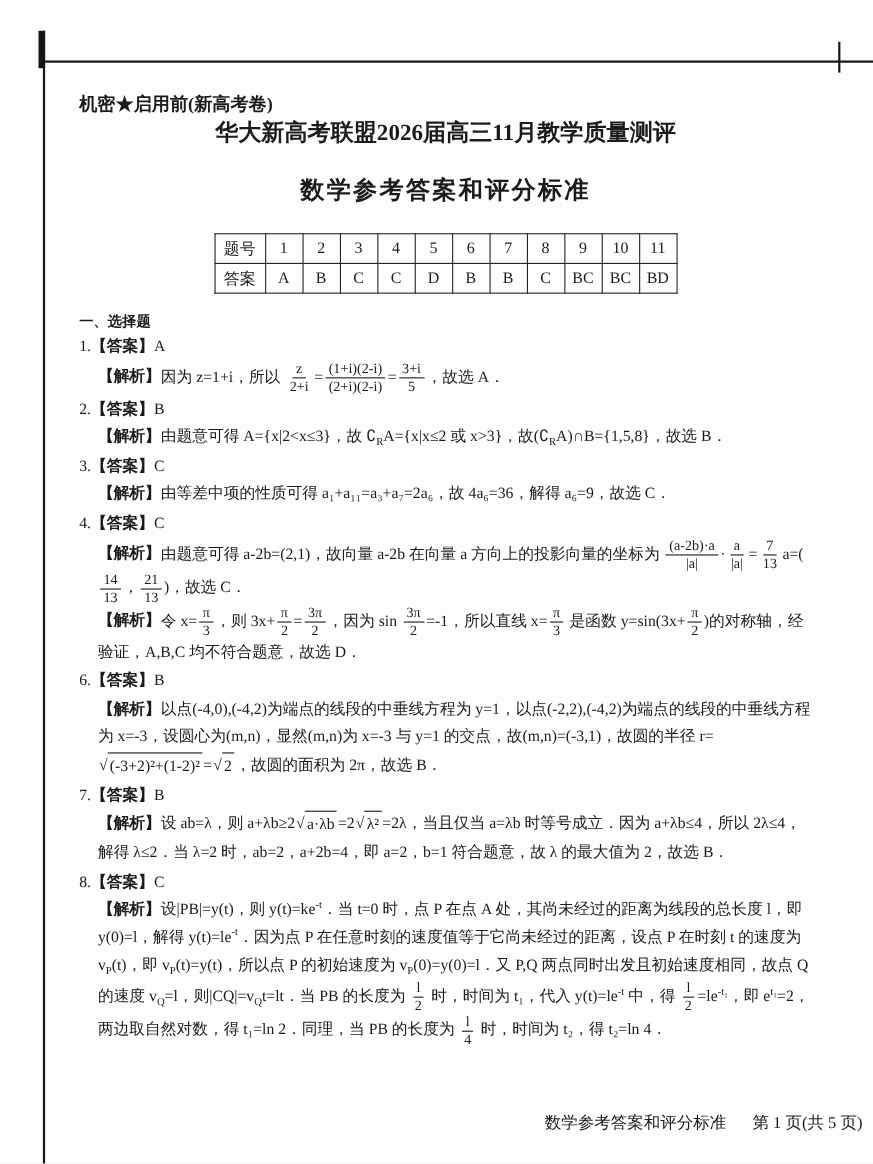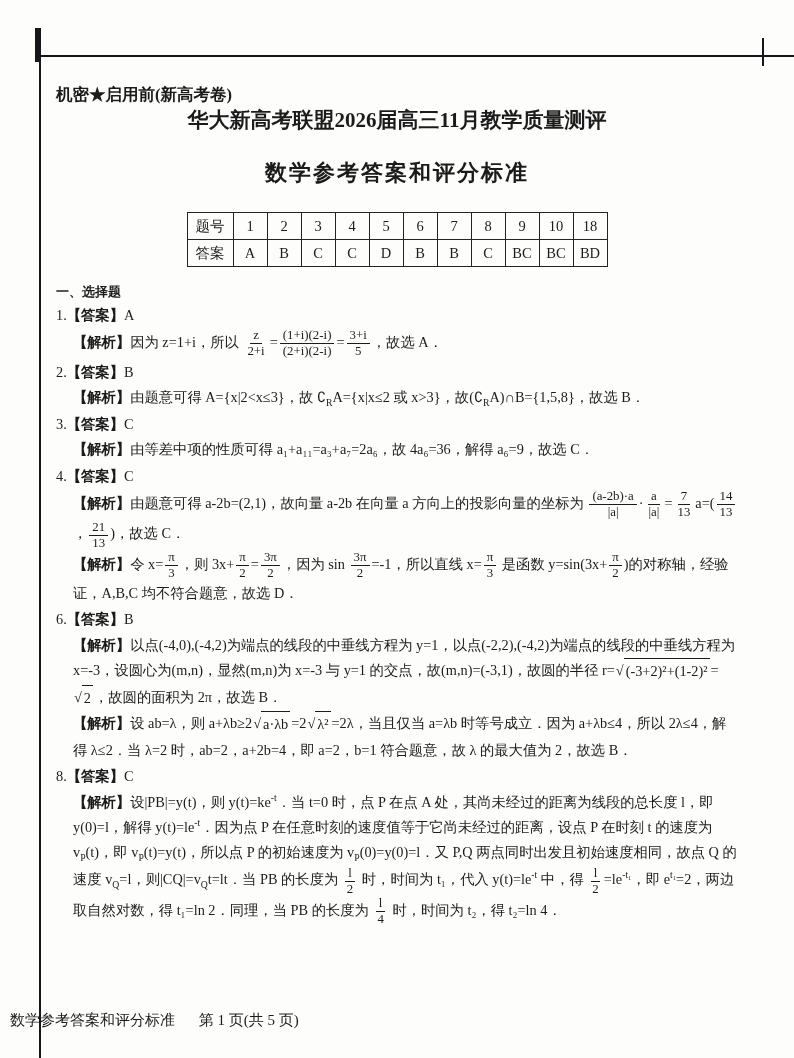--- a/index.html
+++ b/index.html
@@ -4,39 +4,39 @@
 <style>
   *{margin:0;padding:0;box-sizing:border-box}
   html,body{background:#e9e9e9}
   body{font-family:"Liberation Serif","DejaVu Serif",serif;color:#1b1b1b}
   .sheet{position:relative;width:794px;height:1058px;margin:0 auto;background:#fdfdfc;overflow:hidden}
   
   .frame-left{position:absolute;left:39px;top:28px;bottom:0;width:2px;background:#15151a}
   .frame-corner{position:absolute;left:35px;top:28px;width:6px;height:34px;background:#15151a}
   .frame-top{position:absolute;left:39px;right:0;top:55px;height:2px;background:#15151a}
   .frame-tick{position:absolute;right:30px;top:38px;width:2px;height:28px;background:#15151a}
-  .content{position:absolute;left:56px;right:56px;top:84px}
+  .content{position:absolute;left:72px;right:56px;top:84px}
   .classification{font-weight:bold;font-size:16.5px}
   .title{text-align:center;font-size:21px;font-weight:bold;margin-top:0}
   .subtitle{text-align:center;font-size:22px;font-weight:bold;margin-top:24px;letter-spacing:2px}
   table.answers{border-collapse:collapse;margin:24px auto 16px}
   table.answers th,table.answers td{border:1.6px solid #242424;min-width:34px;height:27px;text-align:center;font-size:14.5px;font-weight:normal;padding:0 5px}
   table.answers th{min-width:46px}
   .section-title{font-weight:bold;font-size:13px;margin:4px 0 2px}
   .problem{font-size:14.3px;line-height:1.78}
   .ans-line{margin-top:1px}
   .lbl{font-weight:bold}
   .sol{margin-left:17px}
   sub,sup{font-size:.68em;line-height:0}
   .frac{display:inline-flex;flex-direction:column;align-items:center;vertical-align:middle;margin:0 2px;font-size:.9em;line-height:1.15}
   .frac .num{border-bottom:1px solid #1b1b1b;padding:0 3px}
   .frac .den{padding:0 3px}
   .sqrt{display:inline-flex;align-items:flex-start;margin:0 1px}
   .sqrt .rad{border-top:1px solid #1b1b1b;padding:0 2px}
-  .footer{position:absolute;left:0;right:0;bottom:28px;text-align:left;font-size:15px}
+  .footer{position:absolute;left:0;right:0;bottom:28px;text-align:right;font-size:15px}
   .footer span{margin:0 10px}
 </style>
 </head>
 <body>
 
 <div class="sheet">
   <div class="frame-corner"></div>
   <div class="frame-left"></div>
   <div class="frame-top"></div>
   <div class="frame-tick"></div>
@@ -53,21 +53,21 @@
       <td>1</td>
             <td>2</td>
             <td>3</td>
             <td>4</td>
             <td>5</td>
             <td>6</td>
             <td>7</td>
             <td>8</td>
             <td>9</td>
             <td>10</td>
-            <td>18</td>
+            <td>11</td>
           </tr>
       <tr id="ans-row">
         <th>答案</th>
       <td>A</td>
             <td>B</td>
             <td>C</td>
             <td>C</td>
             <td>D</td>
             <td>B</td>
             <td>B</td>
@@ -169,20 +169,23 @@
   <div class="problem">
     <div class="ans-line">
       <span>6.</span><span class="lbl">【答案】</span><span>B</span>
     </div>
     <div class="sol">
       <span class="lbl">【解析】</span><span>以点(-4,0),(-4,2)为端点的线段的中垂线方程为 y=1，以点(-2,2),(-4,2)为端点的线段的中垂线方程为 x=-3，设圆心为(m,n)，显然(m,n)为 x=-3 与 y=1 的交点，故(m,n)=(-3,1)，故圆的半径 r=<span class="sqrt">√<span class="rad">(-3+2)²+(1-2)²</span></span>=<span class="sqrt">√<span class="rad">2</span></span>，故圆的面积为 2π，故选 B．</span>
     </div>
   </div>
 
   <div class="problem">
+    <div class="ans-line">
+      <span>7.</span><span class="lbl">【答案】</span><span>B</span>
+    </div>
     <div class="sol">
       <span class="lbl">【解析】</span><span>设 ab=λ，则 a+λb≥2<span class="sqrt">√<span class="rad">a·λb</span></span>=2<span class="sqrt">√<span class="rad">λ²</span></span>=2λ，当且仅当 a=λb 时等号成立．因为 a+λb≤4，所以 2λ≤4，解得 λ≤2．当 λ=2 时，ab=2，a+2b=4，即 a=2，b=1 符合题意，故 λ 的最大值为 2，故选 B．</span>
     </div>
   </div>
 
   <div class="problem">
     <div class="ans-line">
       <span>8.</span><span class="lbl">【答案】</span><span>C</span>
     </div>
     <div class="sol">

